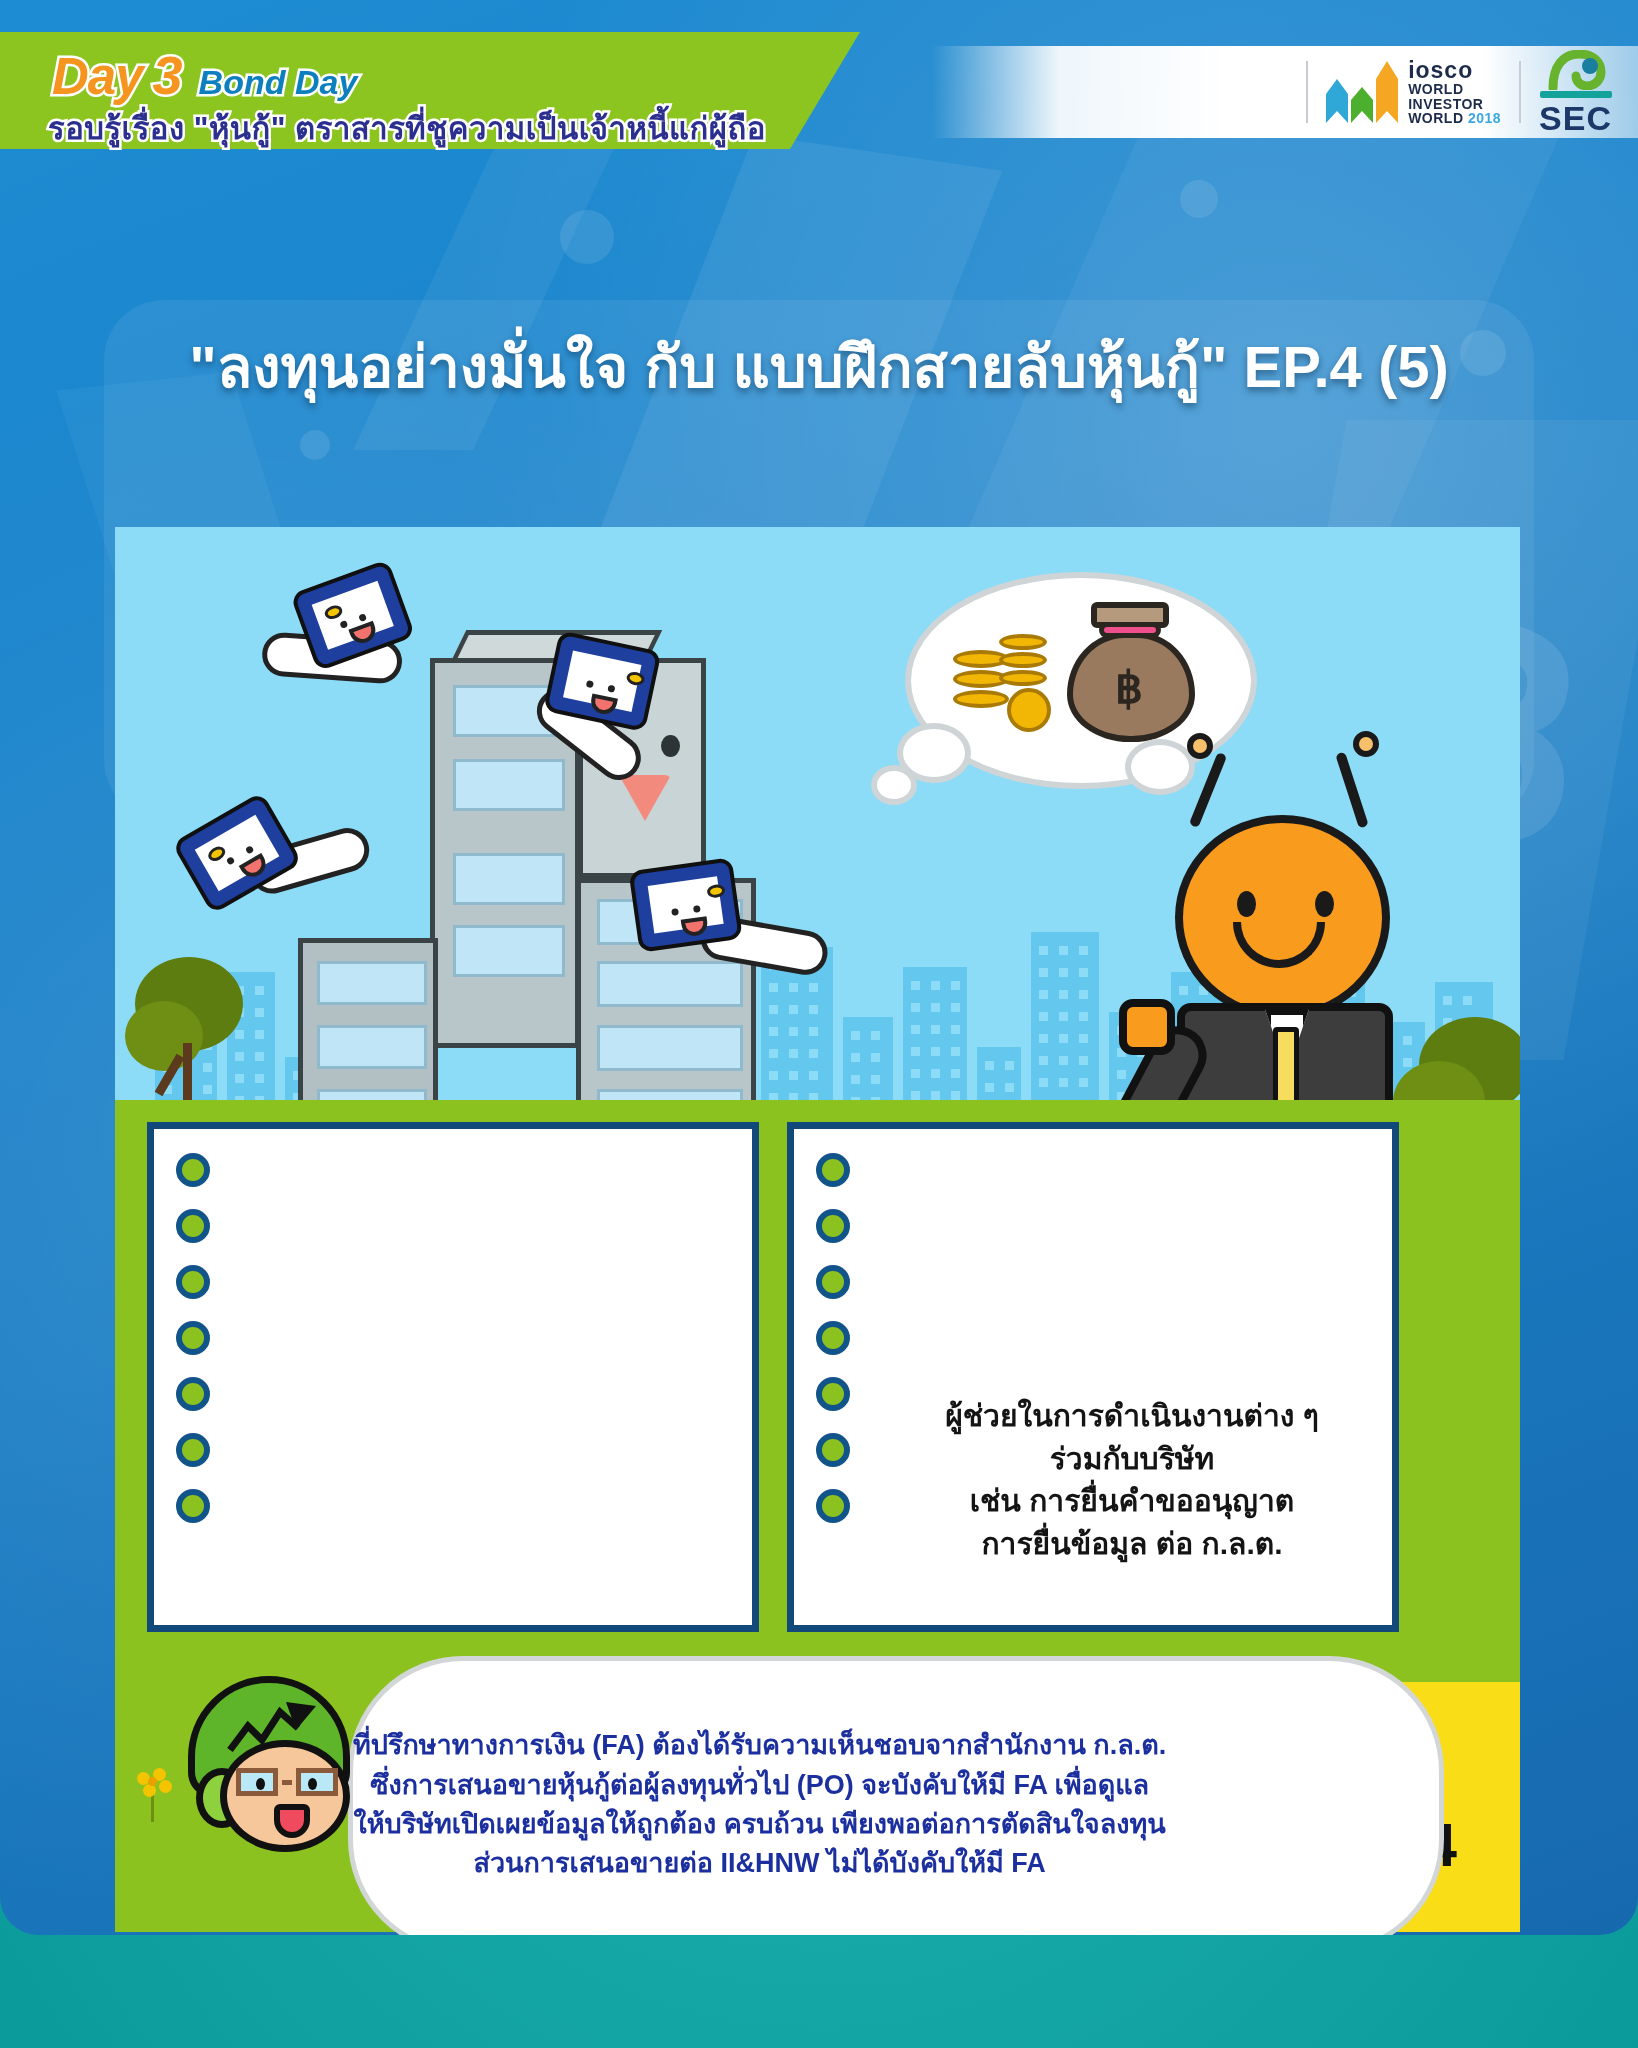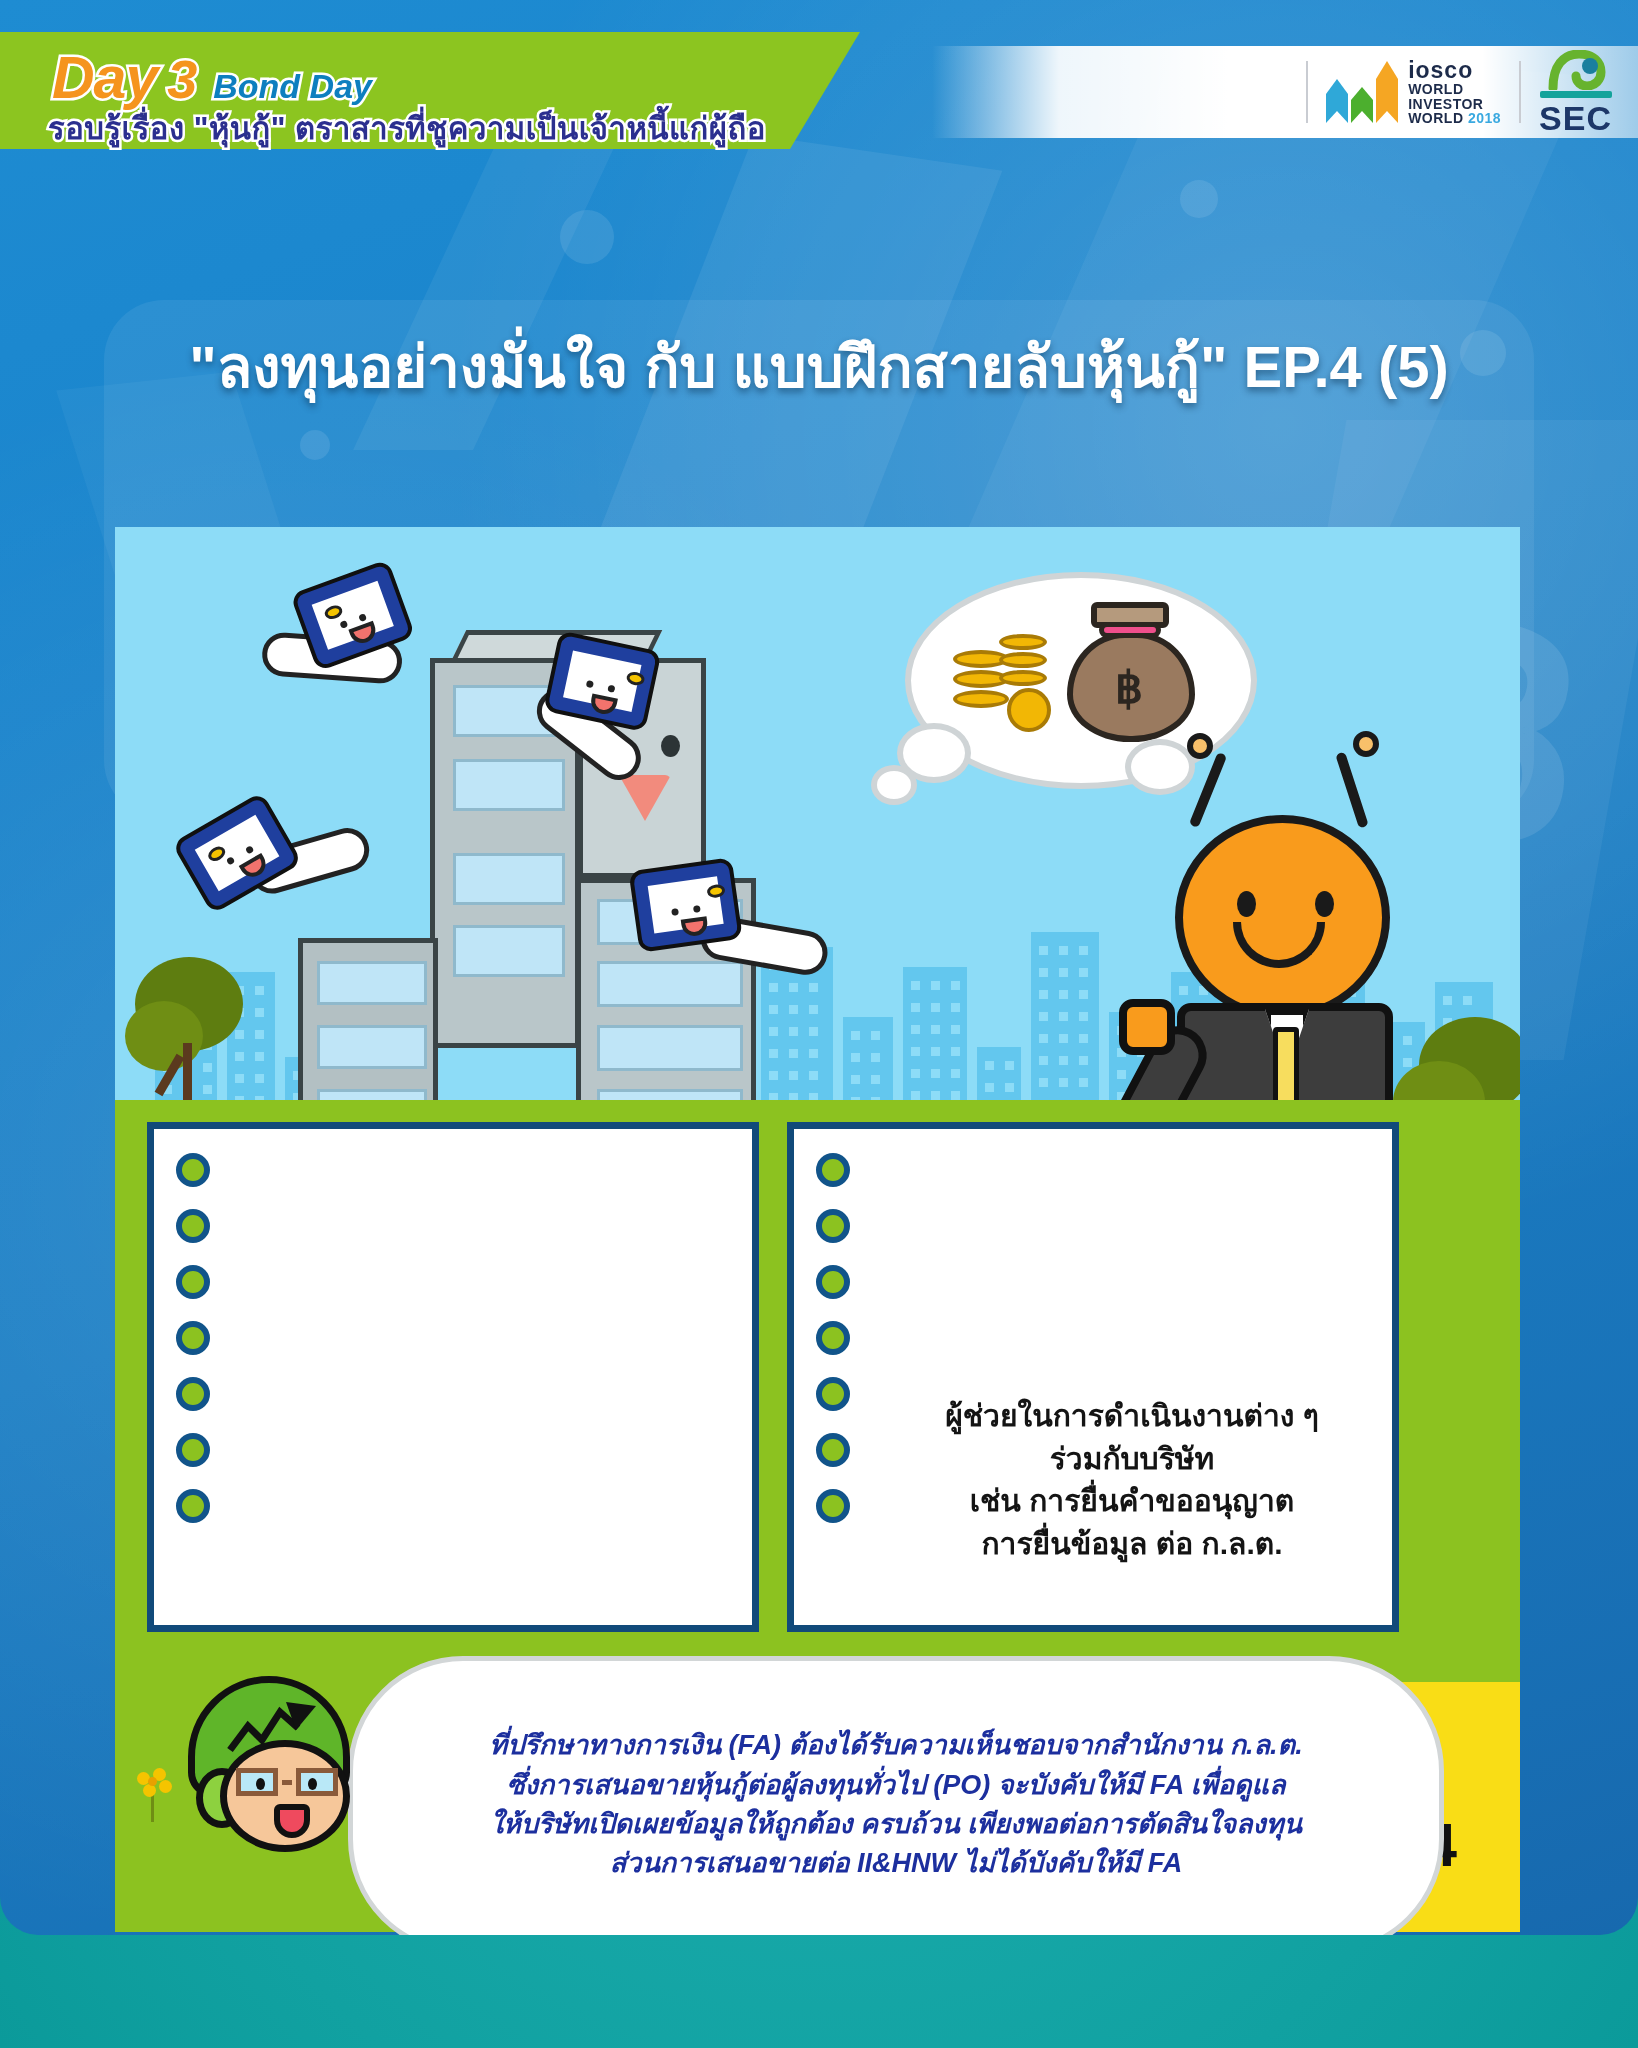--- a/index.html
+++ b/index.html
@@ -44,21 +44,21 @@
 
   
   .header{position:absolute;left:0;top:0;width:1638px;height:175px;}
   .header-green{
     position:absolute;left:0;top:32px;width:860px;height:117px;
     background:#8cc520;
     clip-path:polygon(0 0, 860px 0, 790px 117px, 0 117px);
   }
   .day-line{position:absolute;left:52px;top:44px;display:flex;align-items:baseline;gap:10px;}
   .day-word{
-    font-size:59px;font-weight:bold;font-style:italic;color:#f5941e;
+    font-size:51px;font-weight:bold;font-style:italic;color:#f5941e;
     -webkit-text-stroke:5px #ffffff;paint-order:stroke fill;
     letter-spacing:-1px;
   }
   .day-num{
     font-size:54px;font-weight:bold;font-style:italic;color:#f5941e;
     -webkit-text-stroke:5px #ffffff;paint-order:stroke fill;
   }
   .bondday{
     font-size:34px;font-weight:bold;font-style:italic;color:#0d7fbf;
     -webkit-text-stroke:5px #ffffff;paint-order:stroke fill;margin-left:6px;
@@ -213,23 +213,22 @@
     position:absolute;left:78px;width:520px;text-align:center;
     font-size:30px;font-weight:bold;color:#141414;line-height:1.42;white-space:pre-line;
   }
   .cb-left{top:232px;}
   .cb-right{top:266px;}
 
   
   .note{
     position:absolute;left:348px;top:1656px;width:1096px;height:298px;
     background:#ffffff;border:5px solid #d2d6d7;border-radius:115px;
-    display:flex;align-items:center;justify-content:center;
+    display:flex;align-items:center;justify-content:flex-start;
     box-sizing:border-box;
-    font-style:italic;
   }
   .note-text{
     font-size:27px;font-weight:bold;color:#1c2f9e;text-align:center;
     line-height:1.46;white-space:pre-line;
   }
 
   
   .mascot{position:absolute;left:178px;top:1676px;width:182px;height:190px;}
   .m-helmet{
     position:absolute;left:10px;top:0;width:162px;height:122px;

